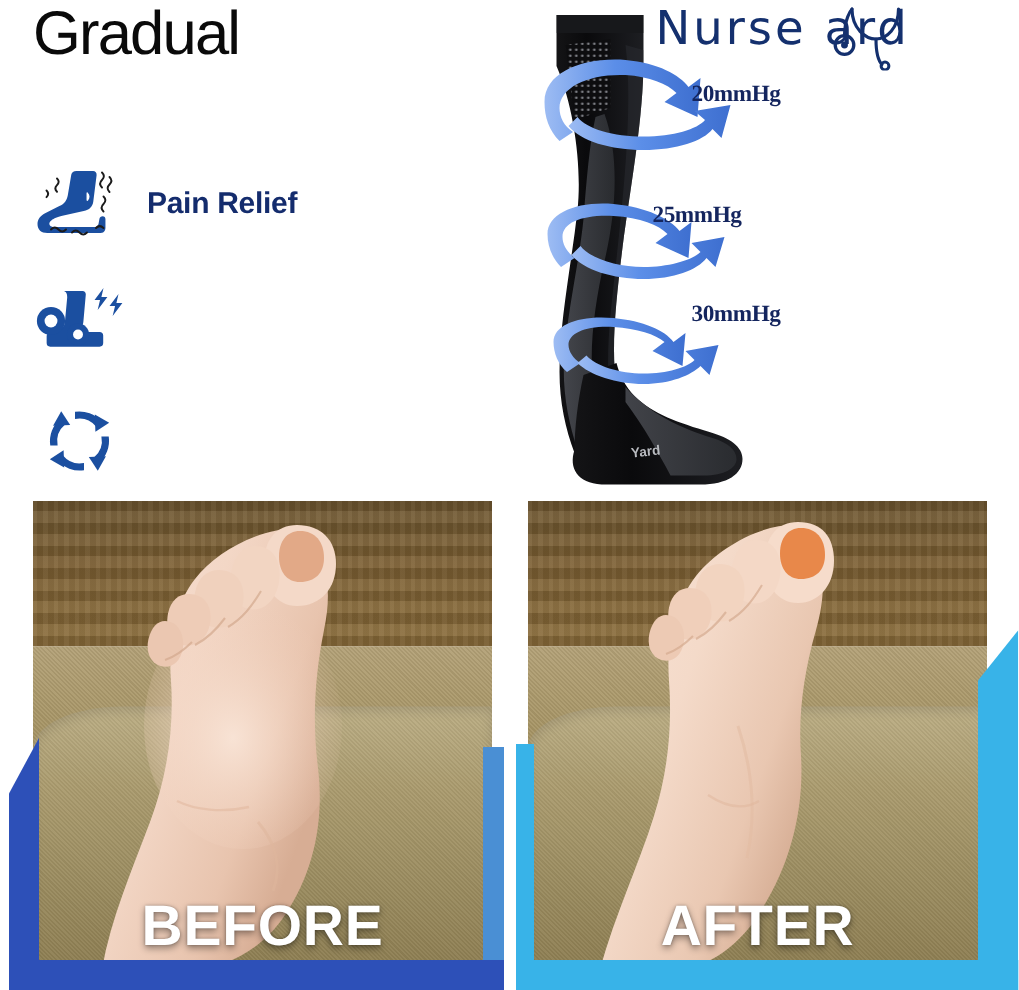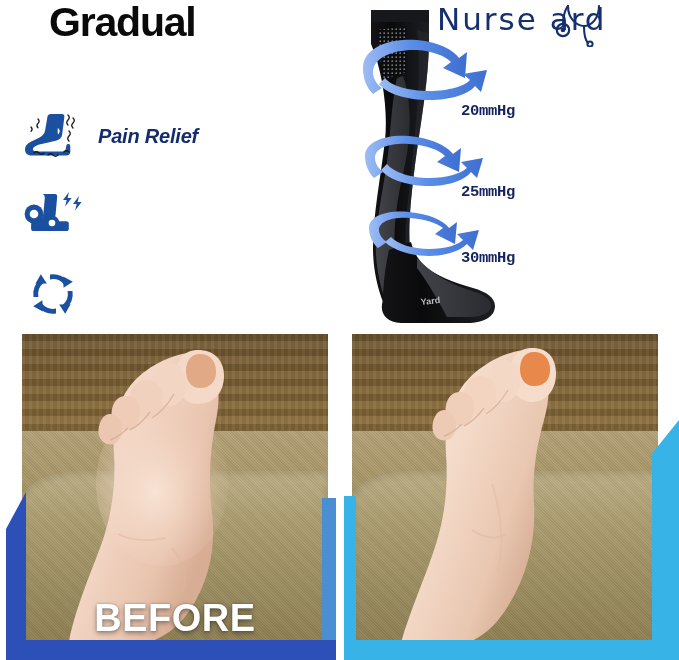--- a/index.html
+++ b/index.html
@@ -16,26 +16,25 @@
     -webkit-font-smoothing: antialiased;
   }
 
   
   #headline {
     position: absolute;
     left: 22px;
     top: 2px;
     width: 360px;
     font-family: "Liberation Sans", sans-serif;
-    font-weight: bold;
+    font-weight: normal;
     font-size: 41px;
     line-height: 0.98;
     letter-spacing: -1.2px;
     color: #0a0a0a;
-    margin-left: 27px;
   }
   #headline .hl-line { display: block; white-space: nowrap; }
 
   
   #logo {
     position: absolute;
     left: 437px;
     top: 1px;
     width: 235px;
     height: 46px;
@@ -53,21 +52,20 @@
   #logo-stetho { position: absolute; left: 118px; top: 2px; }
 
   
   .benefit {
     position: absolute;
     left: 22px;
     display: flex;
     align-items: center;
     gap: 14px;
     width: 330px;
-    font-style: italic;
   }
   .benefit-icon {
     width: 62px;
     height: 52px;
     flex: 0 0 62px;
     display: flex;
     align-items: center;
     justify-content: center;
   }
   .benefit-label {
@@ -87,30 +85,29 @@
     position: absolute;
     left: 355px;
     top: 0px;
     width: 160px;
     height: 325px;
   }
 
   
   .pressure-label {
     position: absolute;
-    font-family: Liberation Mono, monospace;
+    font-family: Liberation Serif, serif;
     font-weight: bold;
     font-size: 15.5px;
     letter-spacing: -0.3px;
     color: #14255e;
     white-space: nowrap;
-    margin-top: 48px;
   }
   #pressure-0 { left: 461px; top: 54px; }
-  #pressure-1 { left: 461px; top: 135px; }
+  #pressure-1 { left: 435px; top: 135px; }
   #pressure-2 { left: 461px; top: 201px; }
 
   
   .photo-panel {
     position: absolute;
     overflow: hidden;
   }
   #panel-before {
     left: 22px;
     top: 334px;
@@ -566,20 +563,21 @@
           <path d="M156 56 C150 66, 144 74, 134 80"></path>
           <path d="M132 74 C126 82, 120 88, 112 92"></path>
           <path d="M110 90 C104 96, 98 100, 92 102"></path>
         </g>
 
         <path d="M140 150 C150 180, 152 210, 146 238" stroke="#e3bca3" stroke-width="2" fill="none" opacity="0.6"></path>
         <path d="M120 196 C132 204, 144 206, 154 200" stroke="#dfb69c" stroke-width="1.6" fill="none" opacity="0.5"></path>
       </g>
     </svg>
   </div>
+  <div class="photo-caption">AFTER</div>
 </div>
 
 <div id="frame-before-left"></div>
 <div id="frame-before-right"></div>
 <div id="frame-before-bottom"></div>
 <div id="frame-after-left"></div>
 <div id="frame-after-right"></div>
 <div id="frame-after-bottom"></div>
 
 </body></html>

